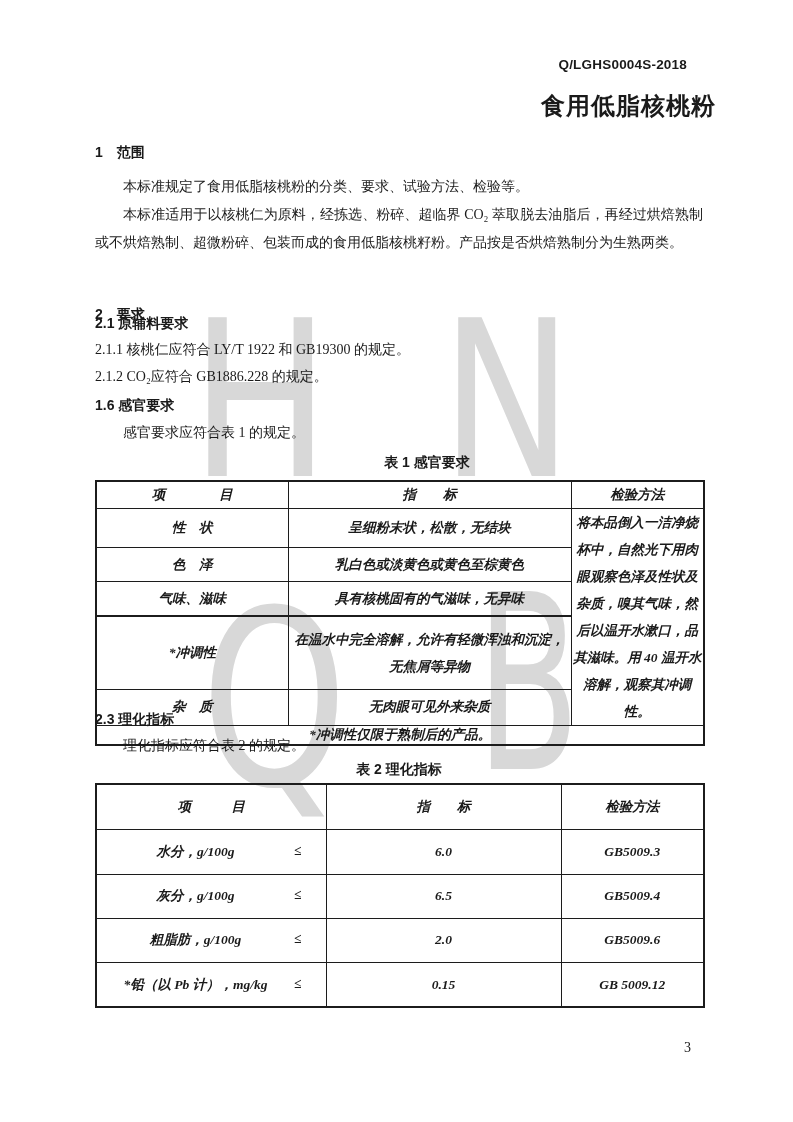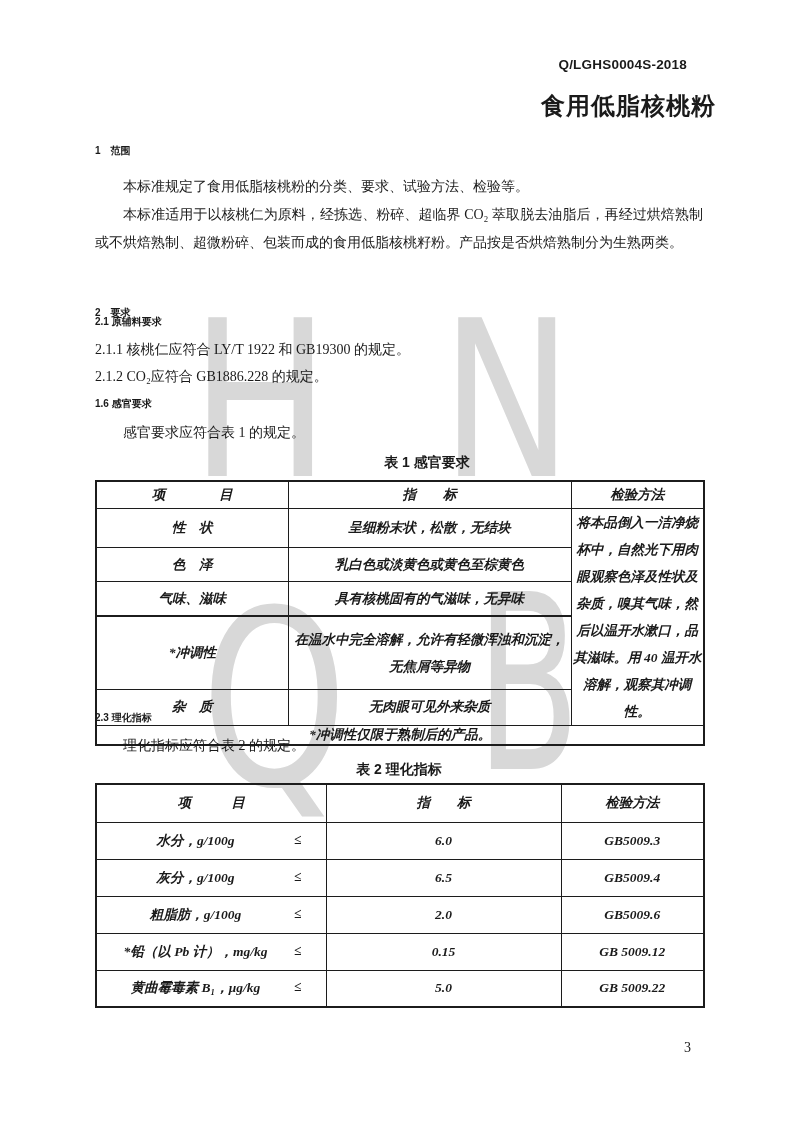--- a/index.html
+++ b/index.html
@@ -36,21 +36,21 @@
     font-weight:bold;font-size:13.5px;letter-spacing:0.2px;
   }
   .doc-title{
     left:108px;top:90px;width:608px;
     text-align:right;
     font-family:"Liberation Sans", sans-serif;
     font-weight:bold;font-size:24px;letter-spacing:1px;
   }
   .heading{
     font-family:"Liberation Sans", sans-serif;
-    font-weight:bold;font-size:10px;
+    font-weight:bold;font-size:14px;
     left:95px;width:608px;
   }
   .body-text{
     left:95px;width:608px;
     font-size:14px;line-height:28px;
     text-align:justify;
   }
   .indent{text-indent:28px;}
   .caption{
     left:95px;width:608px;text-align:center;
@@ -216,24 +216,19 @@
       <tr style="height:32px">
         <td class="item2-cell"><span>粗脂肪，g/100g</span><span class="op">≤</span></td>
         <td>2.0</td>
         <td>GB5009.6</td>
       </tr>
       <tr style="height:32px">
         <td class="item2-cell"><span>*铅（以 Pb 计），mg/kg</span><span class="op">≤</span></td>
         <td>0.15</td>
         <td>GB 5009.12</td>
       </tr>
-      <tr style="height:32px">
-        <td class="item2-cell"><span>黄曲霉毒素 B₁，μg/kg</span><span class="op">≤</span></td>
-        <td>5.0</td>
-        <td>GB 5009.22</td>
-      </tr>
     </tbody>
       </table>
 
     <div class="abs page-num">3</div>
 
   </div>
 </div>
 
 </body></html>

